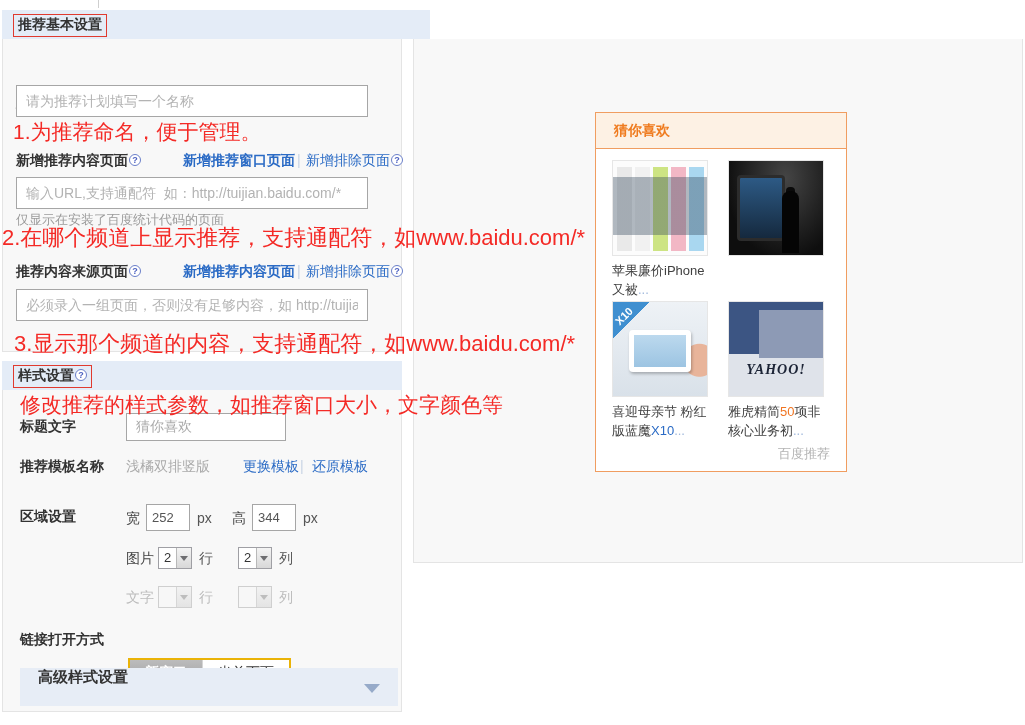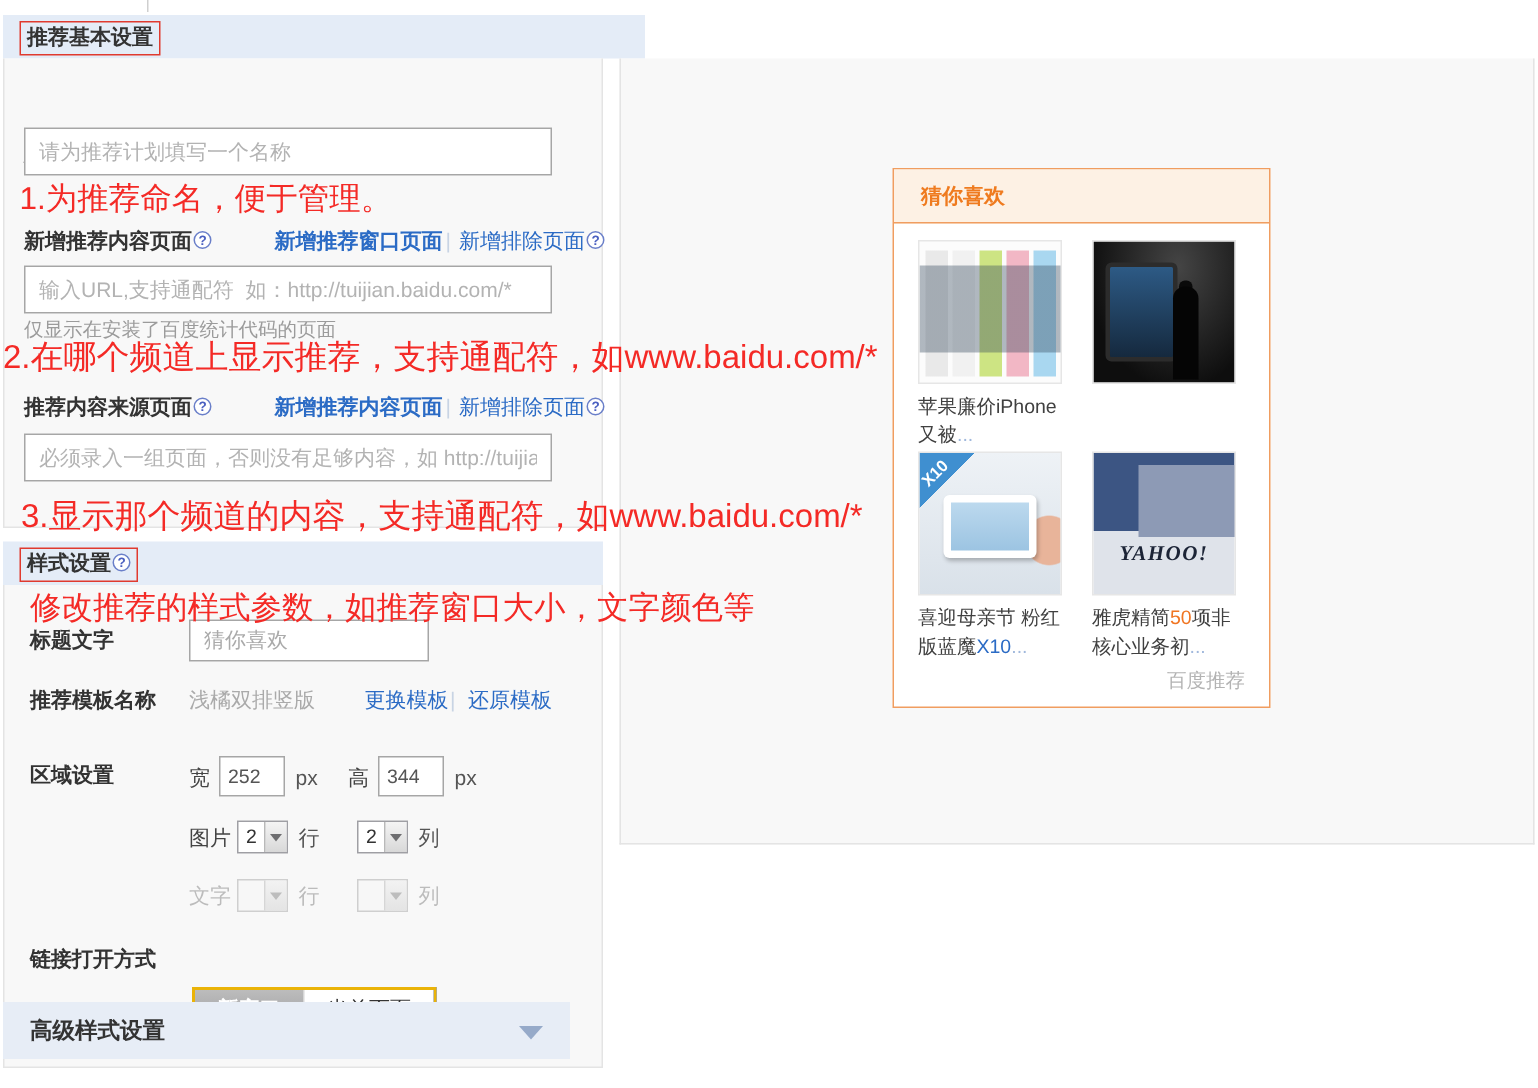--- a/index.html
+++ b/index.html
@@ -29,21 +29,21 @@
   .mini-select.disabled { border-color:#cfcfcf; background:#f7f7f7; }
   .mini-select.disabled .arrow-box { background:linear-gradient(#f2f2f2,#e4e4e4); border-left-color:#d6d6d6; }
   .mini-select.disabled .arrow-box::after { border-top-color:#bdbdbd; }
   .dim-label.disabled, .unit.disabled { color:#bcbcbc; }
 
   .seg-group { position:absolute; display:flex; border:2px solid #eab308; background:#1d4ed8;margin-top:32px; }
   .seg-btn { height:25px; line-height:25px; padding:0 15px; font-size:14px; cursor:pointer; }
   .seg-btn.active { background:linear-gradient(#bcbcbc,#9e9ea1); color:#fff; font-weight:bold; }
   .seg-btn.idle { background:#fff; color:#333; border-left:1px solid #d6d6d6; }
 
-  .adv-bar { position:absolute; left:2px; top:668px; width:378px; height:38px; background:#e7edf6; display:flex; align-items:center; cursor:pointer; }
+  .adv-bar { position:absolute; left:20px; top:668px; width:378px; height:38px; background:#e7edf6; display:flex; cursor:pointer; }
   .adv-bar .adv-label { font-weight:bold; font-size:15px; color:#333; margin-left:18px; }
   .adv-bar .tri { position:absolute; right:18px; top:16px; border:8px solid transparent; border-top:9px solid #96aac9; }
 
   
   .preview-card { position:absolute; left:595px; top:112px; width:252px; height:360px; background:#fff; border:1px solid #f09d60; }
   .preview-card .card-head { height:36px; background:#fdf1e4; border-bottom:1px solid #f09d60; line-height:35px; padding-left:18px; color:#ef7b1f; font-weight:bold; font-size:14px; }
   .items-grid { display:grid; grid-template-columns:104px 104px; column-gap:12px; padding:11px 0 0 16px; }
   .cell { width:104px; }
   .thumb { position:relative; width:96px; height:96px; border:1px solid #e6e6e6; overflow:hidden; }
   .caption { margin-top:5px; font-size:13px; line-height:19px; color:#404040; height:40px; overflow:hidden; }

